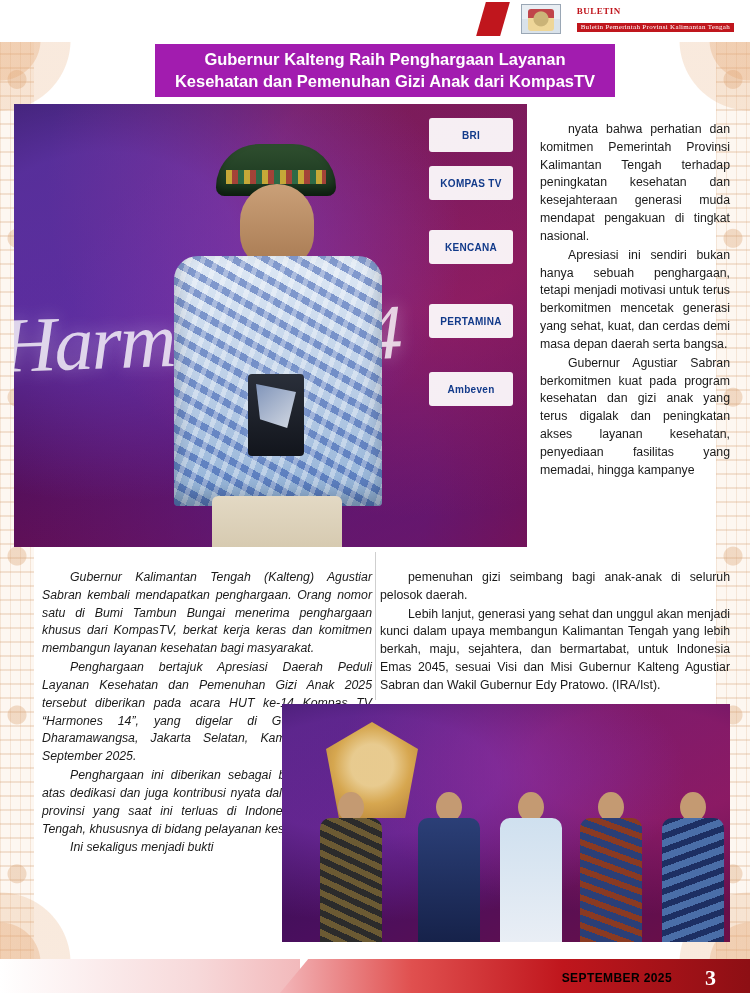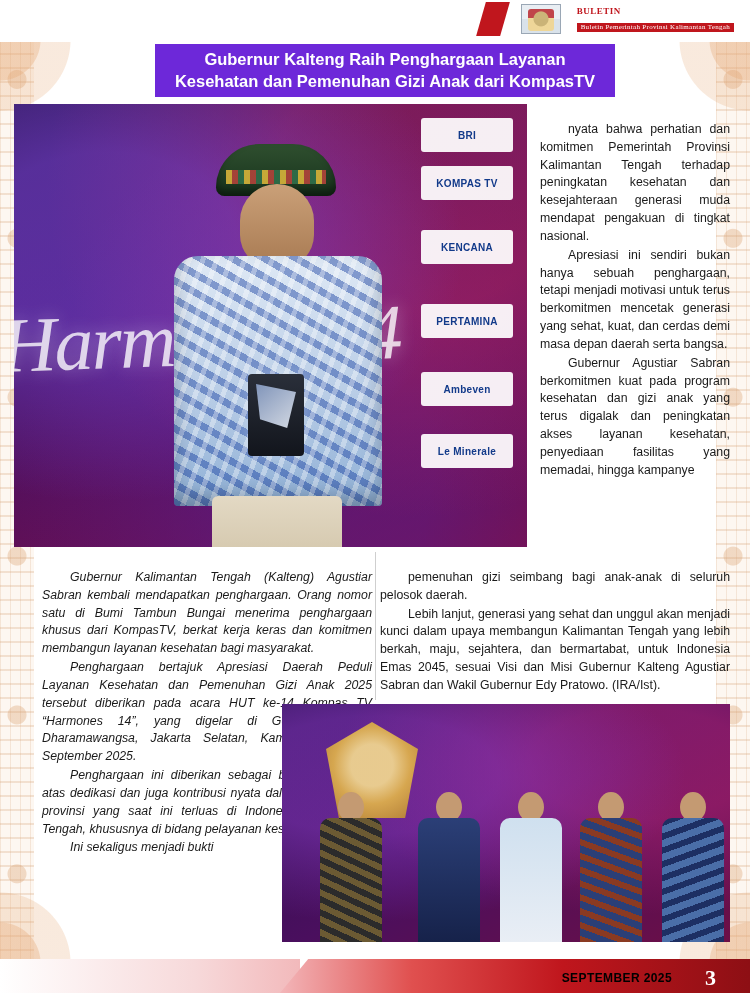--- a/index.html
+++ b/index.html
@@ -101,21 +101,21 @@
   }
 
   
   .headline-wrap {
     position: absolute;
     left: 155px; top: 44px; width: 460px;
     text-align: center;
   }
   .headline {
     display: inline-block;
-    background: #6d28d9;
+    background: #a21caf;
     color: #ffffff;
     font-weight: 700;
     font-size: 16.5px;
     line-height: 1.35;
     padding: 4px 18px;
     box-decoration-break: clone;
     -webkit-box-decoration-break: clone;
   }
 
   
@@ -139,21 +139,21 @@
     font-family: "Liberation Serif", serif;
     font-style: italic;
     font-size: 78px;
     color: rgba(255,255,255,.78);
     letter-spacing: -2px;
     text-shadow: 0 0 18px rgba(255,255,255,.35);
     transform: rotate(-2deg);
   }
   .pm-sponsor {
     position: absolute; right: 14px;
-    width: 92px; height: 34px;
+    width: 84px; height: 34px;
     background: rgba(255,255,255,.93);
     border-radius: 3px;
     display: flex; align-items: center; justify-content: center;
     font-size: 10px; font-weight: 700; color: #123a8a;
     letter-spacing: .3px;
   }
   .pm-figure {
     position: absolute;
     left: 150px; top: 40px;
     width: 230px; height: 403px;
@@ -323,21 +323,20 @@
 
   <div class="photo-main">
     <div class="pm-bg"></div>
     <div class="pm-harmones">Harmones 14</div>
 
     <div class="pm-sponsor" style="top:14px">BRI</div>
     <div class="pm-sponsor" style="top:62px">KOMPAS TV</div>
     <div class="pm-sponsor" style="top:200px">PERTAMINA</div>
     <div class="pm-sponsor" style="top:126px">KENCANA</div>
     <div class="pm-sponsor" style="top:268px">Ambeven</div>
-    <div class="pm-sponsor" style="top:330px">Le Minerale</div>
 
     <div class="pm-figure">
       <div class="fig-hat"></div>
       <div class="fig-face"></div>
       <div class="fig-body"></div>
       <div class="fig-legs"></div>
       <div class="fig-trophy"></div>
     </div>
   </div>
 

